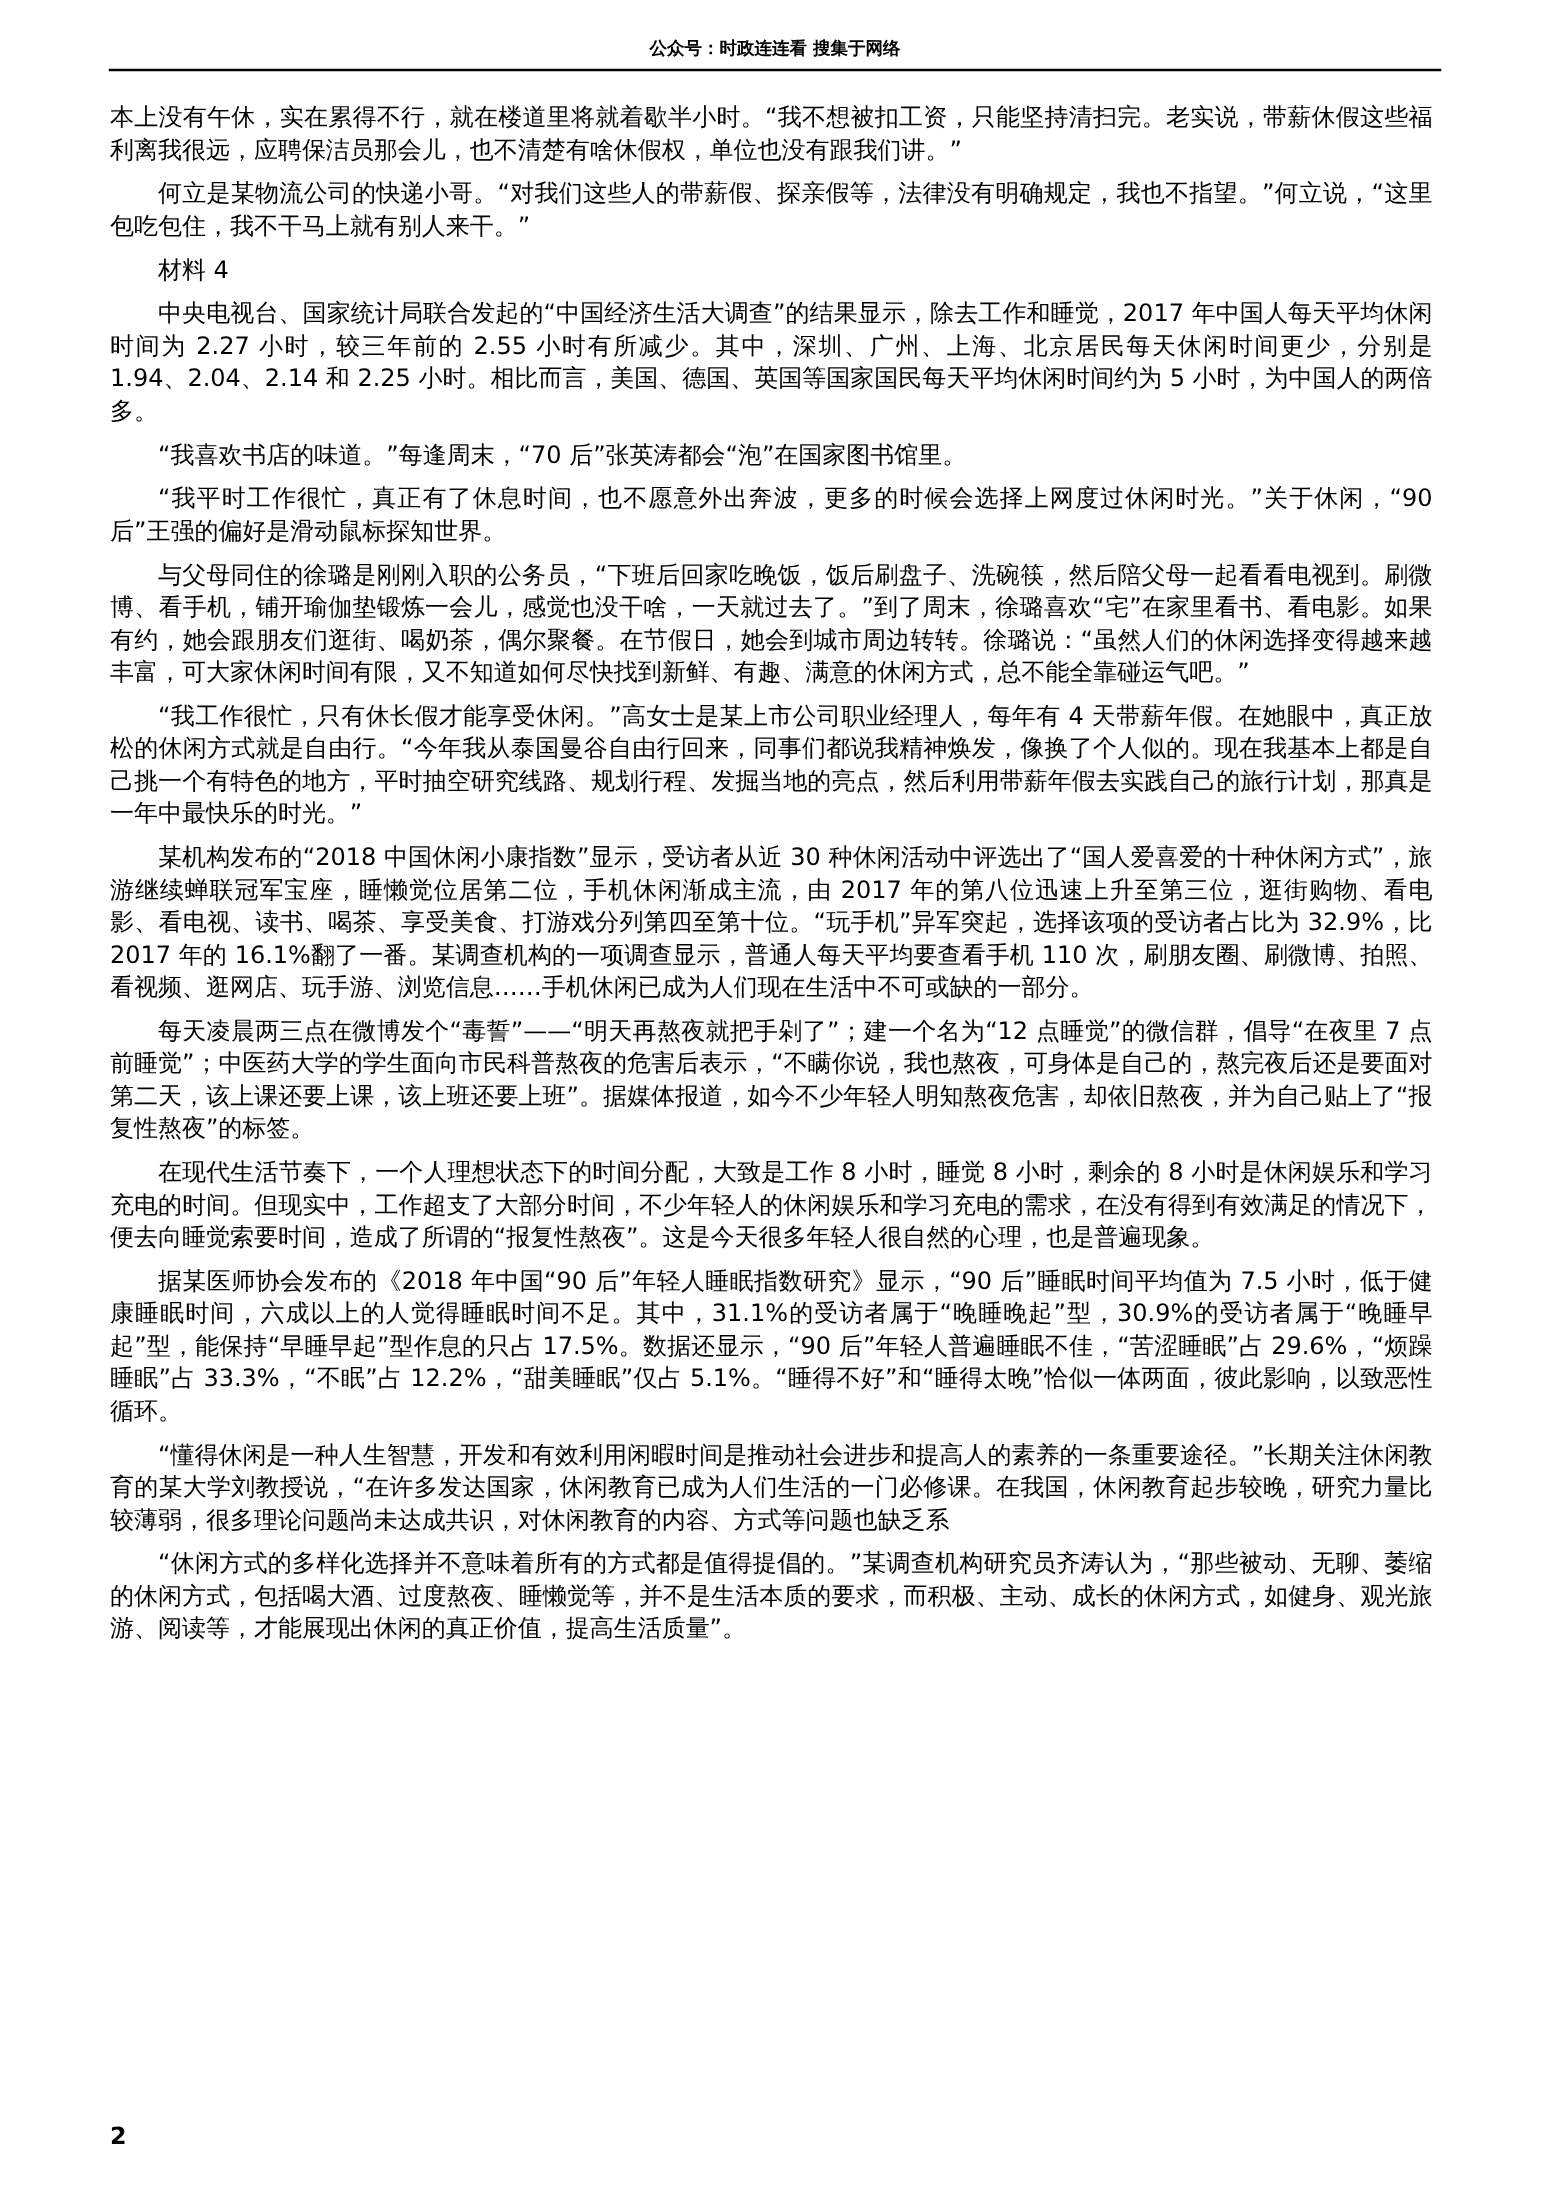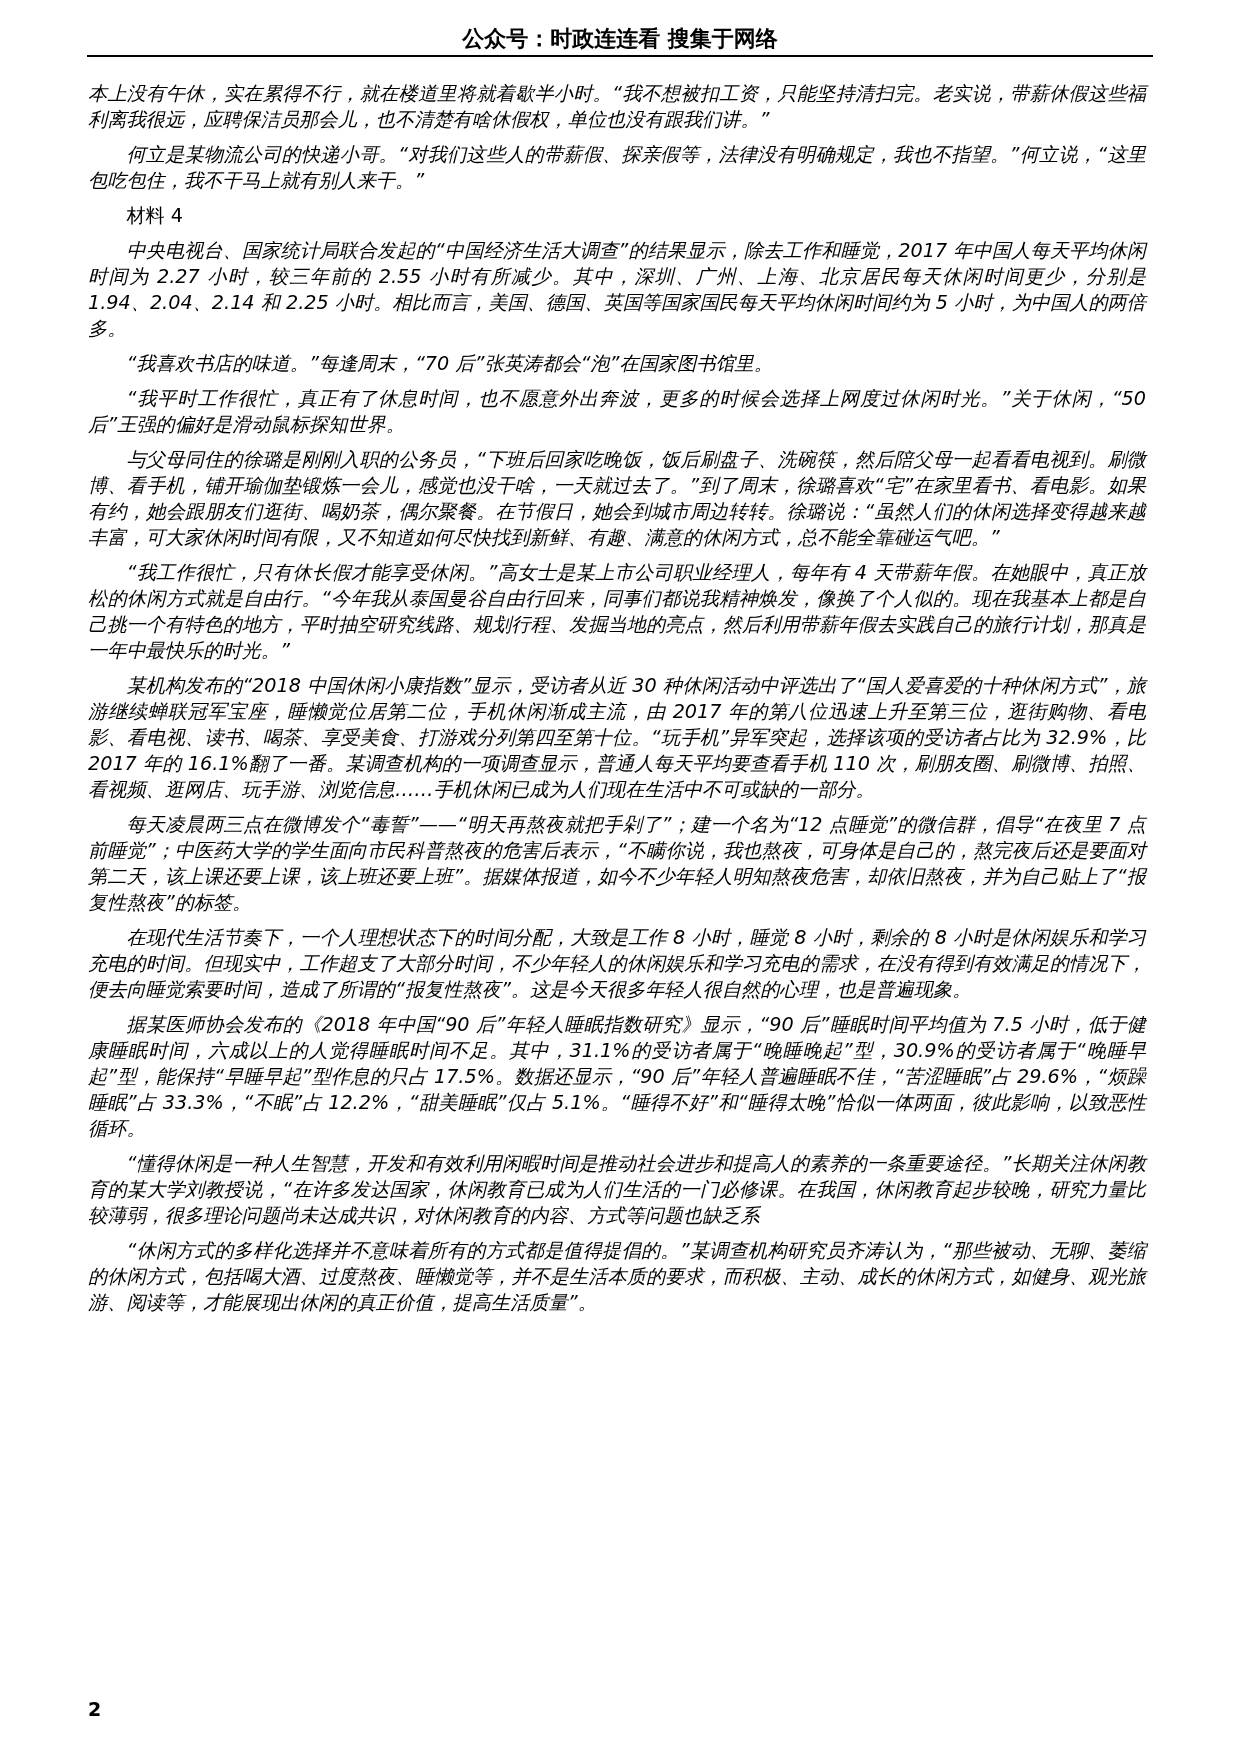--- a/index.html
+++ b/index.html
@@ -14,21 +14,21 @@
       overflow: hidden;
       font-family: "DejaVu Sans", "Liberation Sans", sans-serif;
       color: #000000;
     }
     .header {
       position: absolute;
       left: 87px;
       top: 26px;
       width: 1066px;
       text-align: center;
-      font-size: 22px;
+      font-size: 14px;
       font-weight: bold;
       letter-spacing: 0px;
       line-height: 26px;
     }
     .header-rule {
       position: absolute;
       left: 87px;
       top: 55px;
       width: 1066px;
       height: 2px;
@@ -40,21 +40,20 @@
       top: 81px;
       width: 1058px;
       font-size: 19.2px;
       line-height: 26px;
       text-align: justify;
       text-justify: inter-character;
     }
     .content p {
       margin: 0 0 9px 0;
       text-indent: 2em;
-      font-style: italic;
     }
     .content p.noindent {
       text-indent: 0;
     }
     .content h3 {
       margin: 0 0 9px 0;
       padding-left: 2em;
       font-size: 19.2px;
       font-weight: normal;
       line-height: 26px;
@@ -74,21 +73,21 @@
 <div class="header">公众号：时政连连看  搜集于网络</div>
 <div class="header-rule"></div>
 
 <div class="content">
   <p class="noindent">本上没有午休，实在累得不行，就在楼道里将就着歇半小时。“我不想被扣工资，只能坚持清扫完。老实说，带薪休假这些福利离我很远，应聘保洁员那会儿，也不清楚有啥休假权，单位也没有跟我们讲。”</p>
   <p>何立是某物流公司的快递小哥。“对我们这些人的带薪假、探亲假等，法律没有明确规定，我也不指望。”何立说，“这里包吃包住，我不干马上就有别人来干。”</p>
 
   <h3>材料 4</h3>
   <p>中央电视台、国家统计局联合发起的“中国经济生活大调查”的结果显示，除去工作和睡觉，2017 年中国人每天平均休闲时间为 2.27 小时，较三年前的 2.55 小时有所减少。其中，深圳、广州、上海、北京居民每天休闲时间更少，分别是 1.94、2.04、2.14 和 2.25 小时。相比而言，美国、德国、英国等国家国民每天平均休闲时间约为 5 小时，为中国人的两倍多。</p>
   <p>“我喜欢书店的味道。”每逢周末，“70 后”张英涛都会“泡”在国家图书馆里。</p>
-  <p>“我平时工作很忙，真正有了休息时间，也不愿意外出奔波，更多的时候会选择上网度过休闲时光。”关于休闲，“50 后”王强的偏好是滑动鼠标探知世界。</p>
+  <p>“我平时工作很忙，真正有了休息时间，也不愿意外出奔波，更多的时候会选择上网度过休闲时光。”关于休闲，“90 后”王强的偏好是滑动鼠标探知世界。</p>
   <p>与父母同住的徐璐是刚刚入职的公务员，“下班后回家吃晚饭，饭后刷盘子、洗碗筷，然后陪父母一起看看电视到。刷微博、看手机，铺开瑜伽垫锻炼一会儿，感觉也没干啥，一天就过去了。”到了周末，徐璐喜欢“宅”在家里看书、看电影。如果有约，她会跟朋友们逛街、喝奶茶，偶尔聚餐。在节假日，她会到城市周边转转。徐璐说：“虽然人们的休闲选择变得越来越丰富，可大家休闲时间有限，又不知道如何尽快找到新鲜、有趣、满意的休闲方式，总不能全靠碰运气吧。”</p>
   <p>“我工作很忙，只有休长假才能享受休闲。”高女士是某上市公司职业经理人，每年有 4 天带薪年假。在她眼中，真正放松的休闲方式就是自由行。“今年我从泰国曼谷自由行回来，同事们都说我精神焕发，像换了个人似的。现在我基本上都是自己挑一个有特色的地方，平时抽空研究线路、规划行程、发掘当地的亮点，然后利用带薪年假去实践自己的旅行计划，那真是一年中最快乐的时光。”</p>
   <p>某机构发布的“2018 中国休闲小康指数”显示，受访者从近 30 种休闲活动中评选出了“国人爱喜爱的十种休闲方式”，旅游继续蝉联冠军宝座，睡懒觉位居第二位，手机休闲渐成主流，由 2017 年的第八位迅速上升至第三位，逛街购物、看电影、看电视、读书、喝茶、享受美食、打游戏分列第四至第十位。“玩手机”异军突起，选择该项的受访者占比为 32.9%，比 2017 年的 16.1%翻了一番。某调查机构的一项调查显示，普通人每天平均要查看手机 110 次，刷朋友圈、刷微博、拍照、看视频、逛网店、玩手游、浏览信息……手机休闲已成为人们现在生活中不可或缺的一部分。</p>
 
   <p>每天凌晨两三点在微博发个“毒誓”——“明天再熬夜就把手剁了”；建一个名为“12 点睡觉”的微信群，倡导“在夜里 7 点前睡觉”；中医药大学的学生面向市民科普熬夜的危害后表示，“不瞒你说，我也熬夜，可身体是自己的，熬完夜后还是要面对第二天，该上课还要上课，该上班还要上班”。据媒体报道，如今不少年轻人明知熬夜危害，却依旧熬夜，并为自己贴上了“报复性熬夜”的标签。</p>
   <p>在现代生活节奏下，一个人理想状态下的时间分配，大致是工作 8 小时，睡觉 8 小时，剩余的 8 小时是休闲娱乐和学习充电的时间。但现实中，工作超支了大部分时间，不少年轻人的休闲娱乐和学习充电的需求，在没有得到有效满足的情况下，便去向睡觉索要时间，造成了所谓的“报复性熬夜”。这是今天很多年轻人很自然的心理，也是普遍现象。</p>
   <p>据某医师协会发布的《2018 年中国“90 后”年轻人睡眠指数研究》显示，“90 后”睡眠时间平均值为 7.5 小时，低于健康睡眠时间，六成以上的人觉得睡眠时间不足。其中，31.1%的受访者属于“晚睡晚起”型，30.9%的受访者属于“晚睡早起”型，能保持“早睡早起”型作息的只占 17.5%。数据还显示，“90 后”年轻人普遍睡眠不佳，“苦涩睡眠”占 29.6%，“烦躁睡眠”占 33.3%，“不眠”占 12.2%，“甜美睡眠”仅占 5.1%。“睡得不好”和“睡得太晚”恰似一体两面，彼此影响，以致恶性循环。</p>
   <p>“懂得休闲是一种人生智慧，开发和有效利用闲暇时间是推动社会进步和提高人的素养的一条重要途径。”长期关注休闲教育的某大学刘教授说，“在许多发达国家，休闲教育已成为人们生活的一门必修课。在我国，休闲教育起步较晚，研究力量比较薄弱，很多理论问题尚未达成共识，对休闲教育的内容、方式等问题也缺乏系</p>
   <p>“休闲方式的多样化选择并不意味着所有的方式都是值得提倡的。”某调查机构研究员齐涛认为，“那些被动、无聊、萎缩的休闲方式，包括喝大酒、过度熬夜、睡懒觉等，并不是生活本质的要求，而积极、主动、成长的休闲方式，如健身、观光旅游、阅读等，才能展现出休闲的真正价值，提高生活质量”。</p>
 </div>

